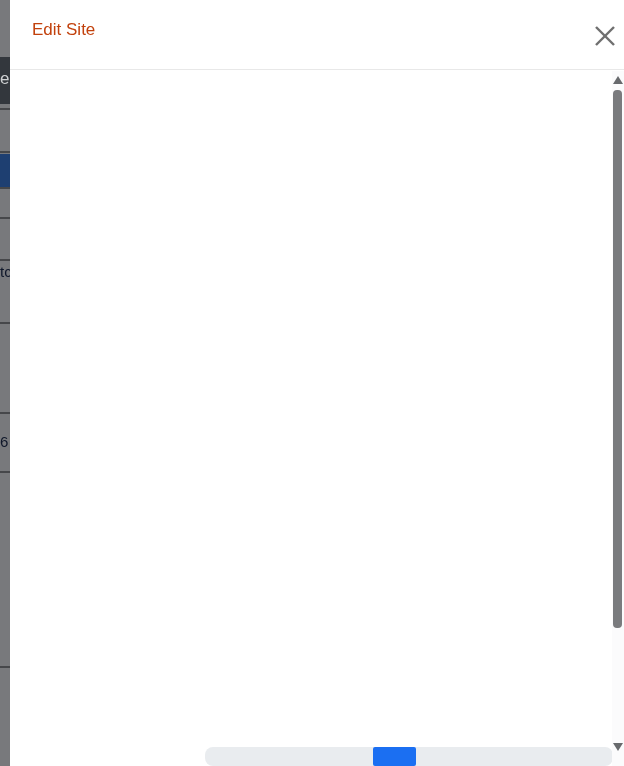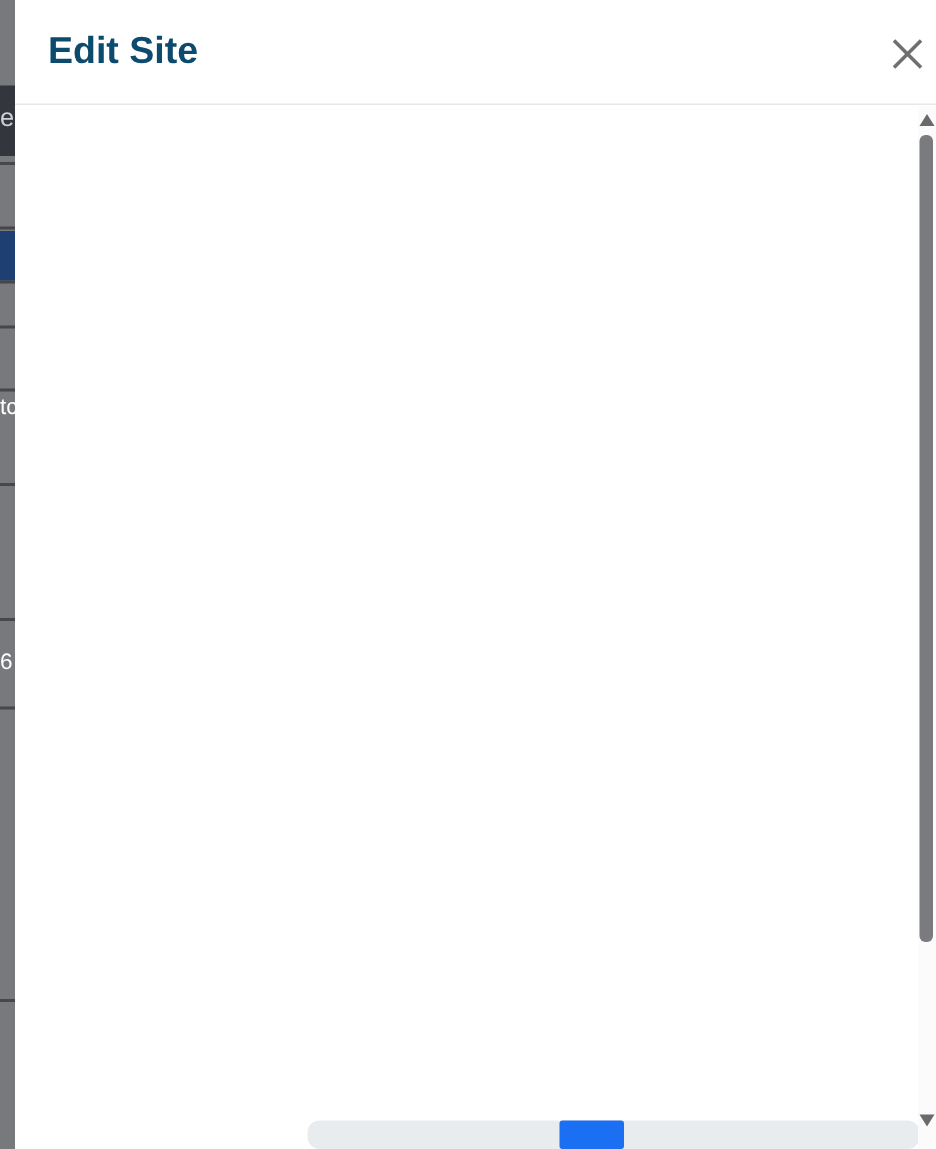--- a/index.html
+++ b/index.html
@@ -7,27 +7,27 @@
   body { font-family: "Liberation Sans", "DejaVu Sans", sans-serif; background: #fff; }
 
   #screen { position: relative; width: 624px; height: 766px; background: #fff; overflow: hidden; }
 
   
   .backdrop { position: absolute; left: 0; top: 0; width: 10px; height: 766px;
               background: #78797c; overflow: hidden; z-index: 1; }
   .bd-charcoal { position: absolute; left: 0; top: 57px; width: 10px; height: 47px; background: #33373d; }
   .bd-navy { position: absolute; left: 0; top: 154px; width: 10px; height: 33px; background: #1e3f71; }
   .bd-line { position: absolute; left: 0; width: 10px; height: 2px; background: #46474a; }
-  .bd-frag { position: absolute; left: 0; color: #ffffff; font-size: 15px; white-space: nowrap; }
+  .bd-frag { position: absolute; left: 0; color: #0f172a; font-size: 15px; white-space: nowrap; }
 
   
   .modal { position: absolute; left: 10px; top: 0; width: 614px; height: 766px; background: #fff; z-index: 2; }
   .modal-header { position: absolute; left: 0; top: 0; width: 614px; height: 70px;
                   border-bottom: 1px solid #e8e8e8; background: #fff; }
-  .modal-title { position: absolute; left: 22px; top: 20px; font-size: 25px; font-weight: 700; color: #0c4a6e; }
+  .modal-title { position: absolute; left: 22px; top: 20px; font-size: 17px; font-weight: 400; color: #c2410c; }
   .close-btn { position: absolute; left: 582px; top: 23px; width: 26px; height: 26px; cursor: pointer;
                background: none; border: none; padding: 0; }
 
   
   .site-field { position: absolute; left: 32px; top: 97px; width: 561px; height: 68px;
                 border: 1px solid #41464c; border-radius: 8px; background: #fff; }
   .site-field .flabel { display: block; padding: 11px 0 0 16px; font-size: 15px; color: #a7abaf; }
   .site-field .fvalue { display: block; width: 520px; padding: 1px 0 0 16px; font-size: 18px; color: #212529;
                         border: none; outline: none; background: transparent;
                         font-family: "Liberation Sans", sans-serif; }

